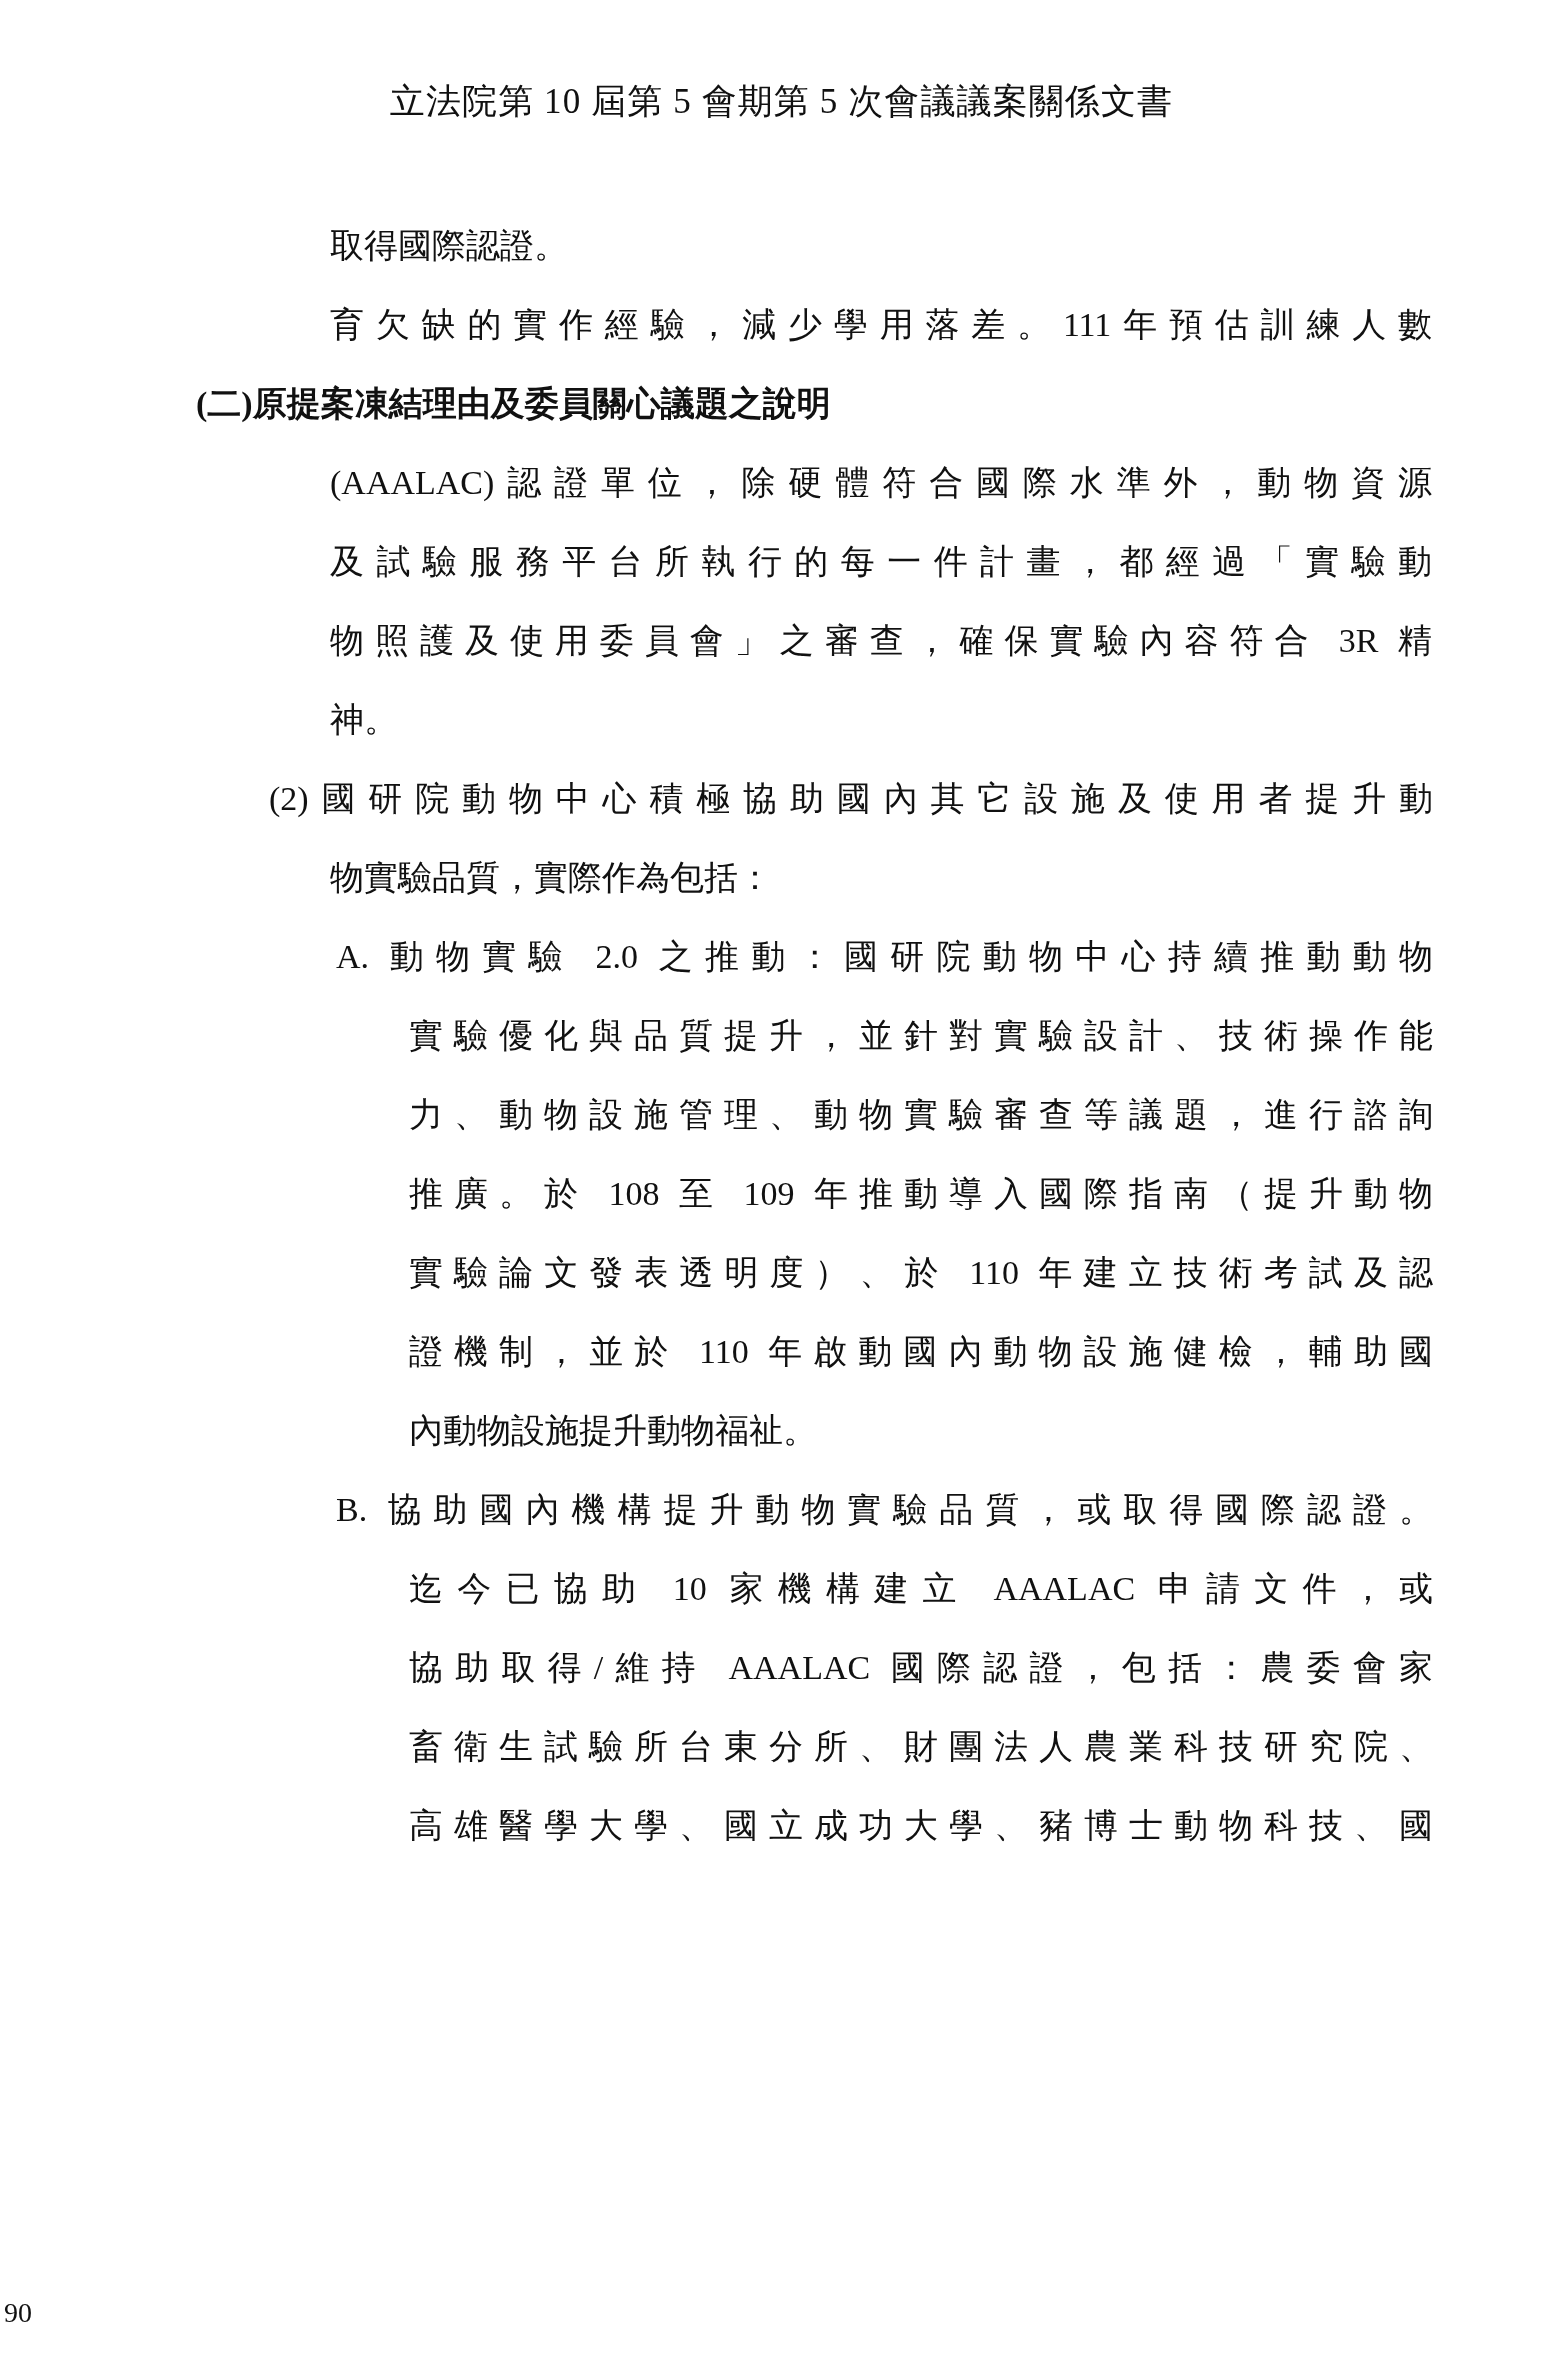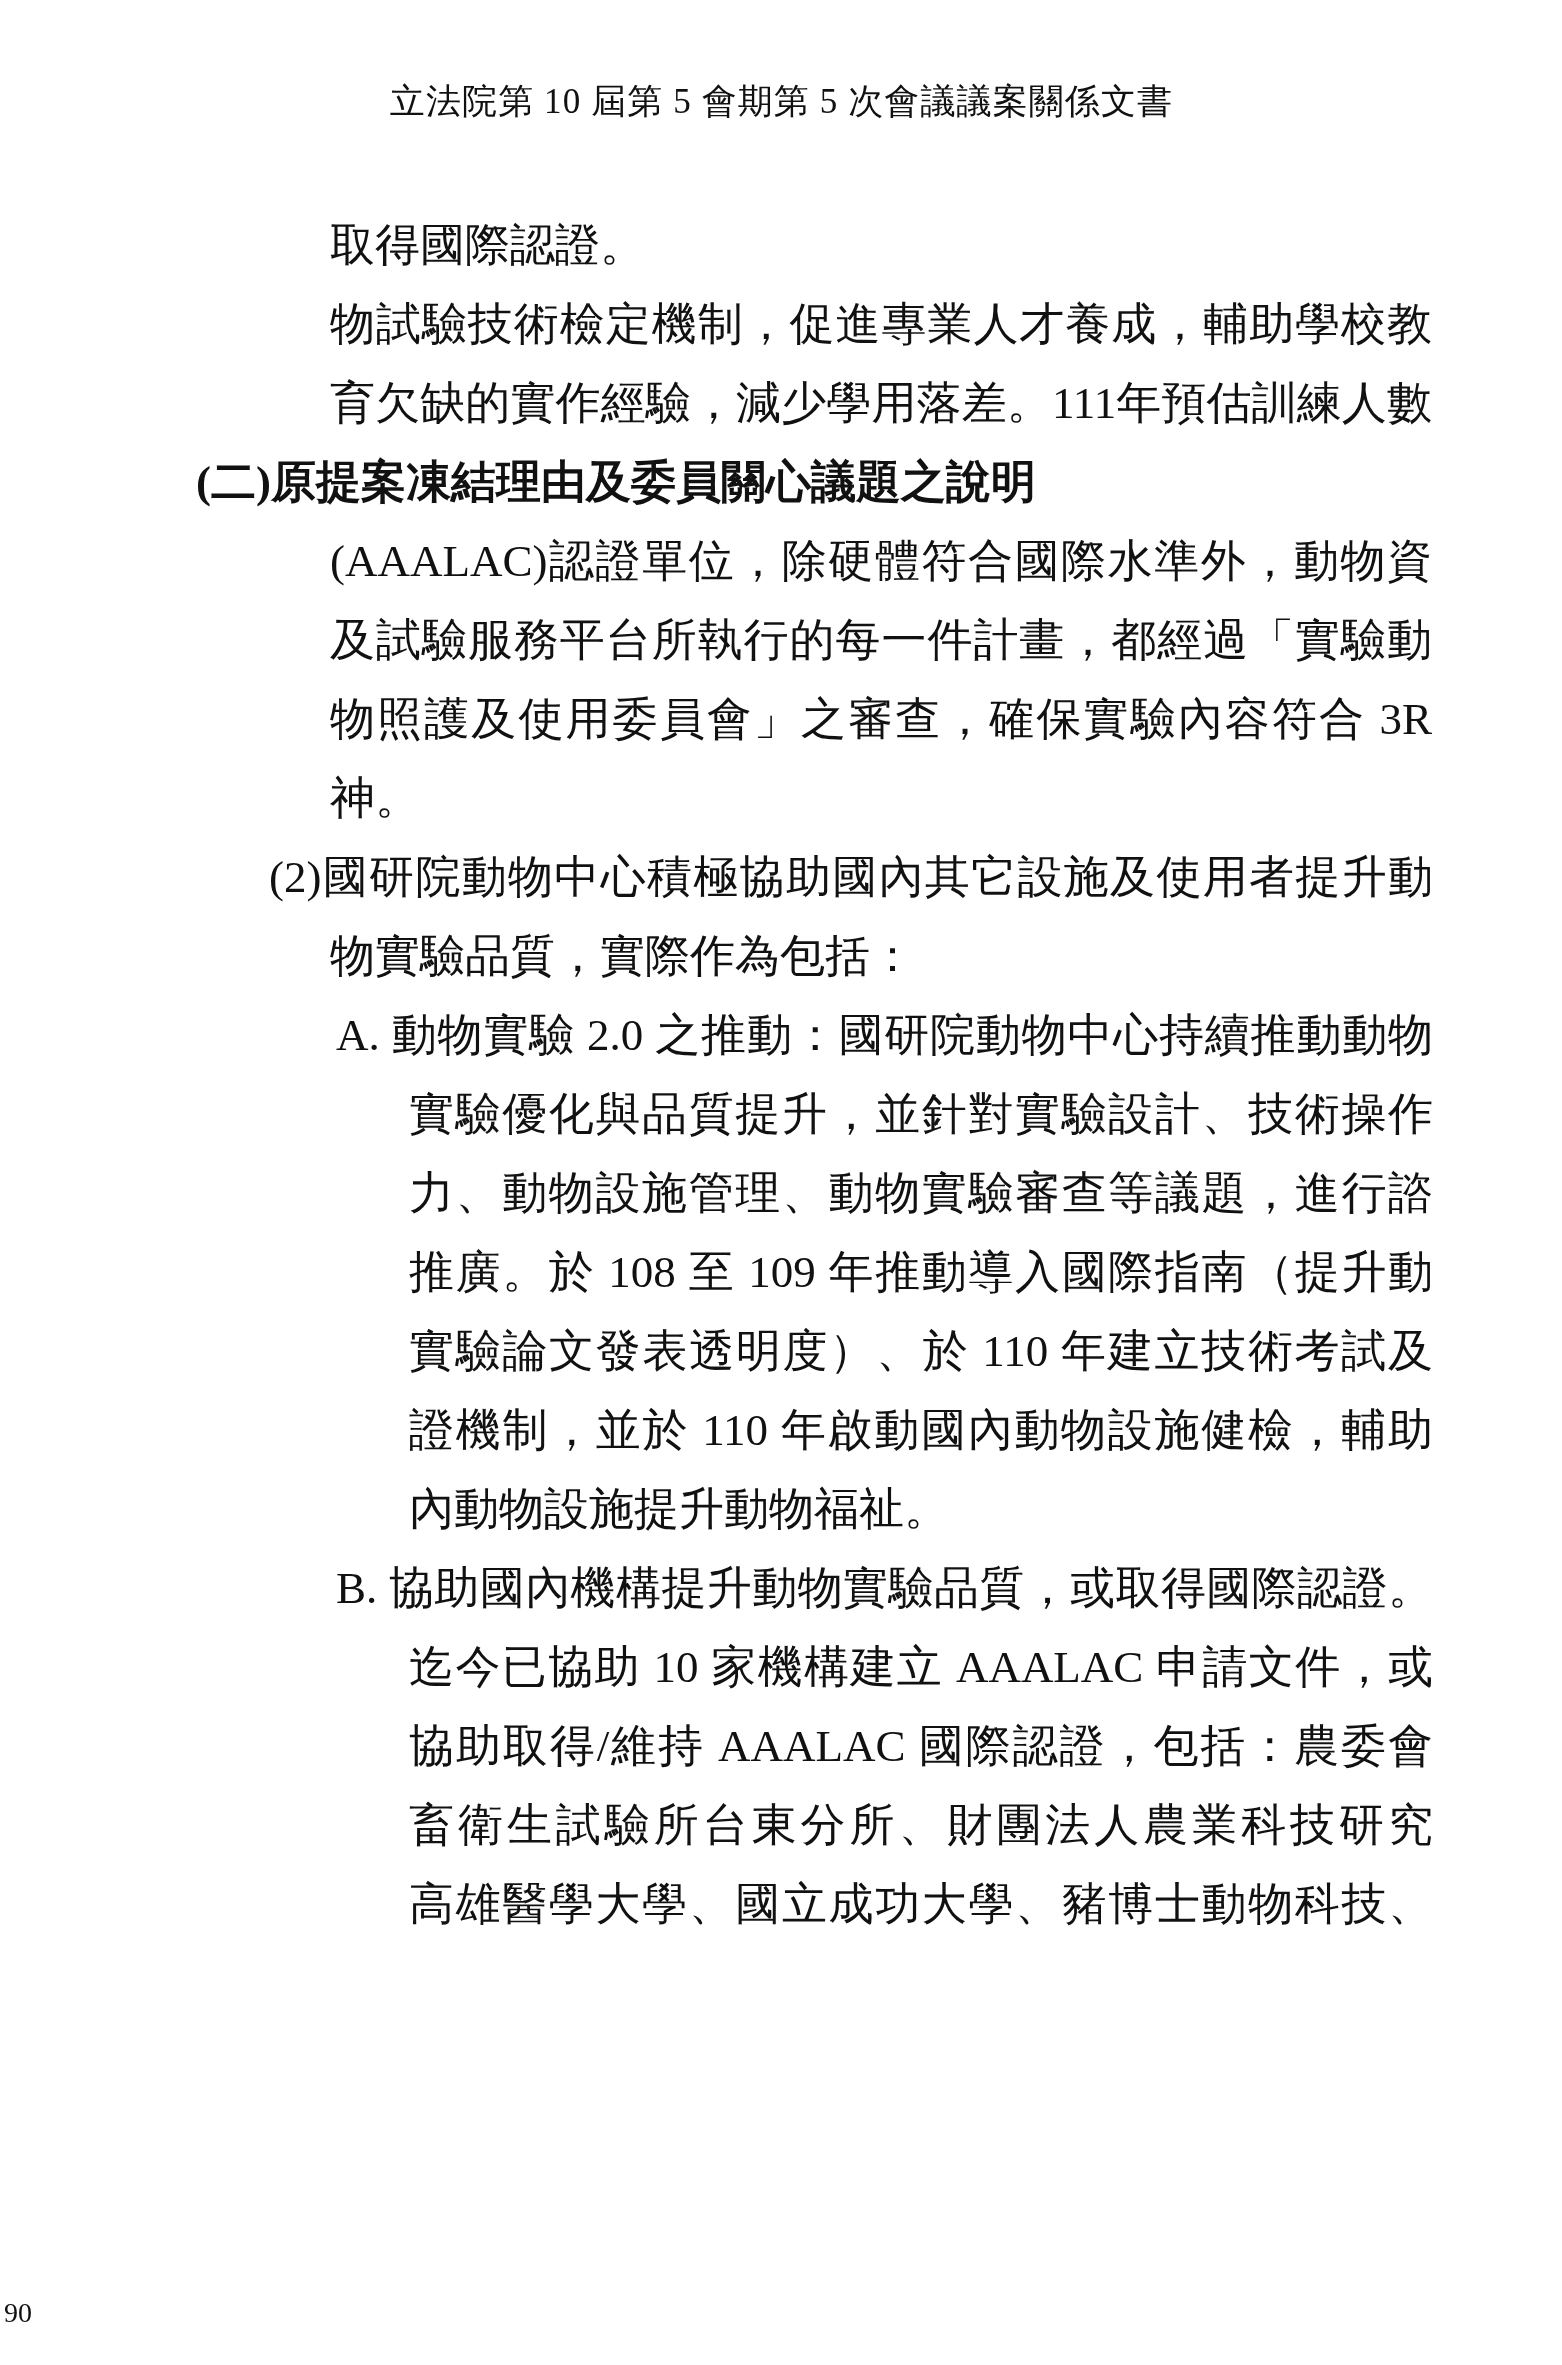--- a/index.html
+++ b/index.html
@@ -30,21 +30,21 @@
   .doc-body {
     position: absolute;
     top: 206px;
     left: 0;
     width: 100%;
   }
   .text-line {
     position: relative;
     height: 79px;
     line-height: 79px;
-    font-size: 45px;
+    font-size: 34px;
     white-space: nowrap;
   }
   .text-line.stretch {
     white-space: normal;
     text-align: justify;
     text-align-last: justify;
     text-justify: inter-character;
     overflow: hidden;
   }
   .text-line.bold {
@@ -61,21 +61,20 @@
   }
 </style>
 </head>
 <body>
 
 <div class="page" style="color: rgb(17, 17, 17); background: rgb(255, 255, 255);">
   <div class="doc-header">立法院第 10 屆第 5 會期第 5 次會議議案關係文書</div>
 
   <div class="doc-body">
       <div class="text-line" style="margin-left: 330px;">取得國際認證。</div>
-      <div class="text-line stretch" style="margin-left: 330px; width: 1102px;">物試驗技術檢定機制，促進專業人才養成，輔助學校教</div>
       <div class="text-line stretch" style="margin-left: 330px; width: 1102px;">育欠缺的實作經驗，減少學用落差。111年預估訓練人數</div>
       <div class="text-line bold" style="margin-left: 196px;">(二)原提案凍結理由及委員關心議題之說明</div>
       <div class="text-line stretch" style="margin-left: 330px; width: 1102px;">(AAALAC)認證單位，除硬體符合國際水準外，動物資源</div>
       <div class="text-line stretch" style="margin-left: 330px; width: 1102px;">及試驗服務平台所執行的每一件計畫，都經過「實驗動</div>
       <div class="text-line stretch" style="margin-left: 330px; width: 1102px;">物照護及使用委員會」之審查，確保實驗內容符合 3R 精</div>
       <div class="text-line" style="margin-left: 330px;">神。</div>
       <div class="text-line stretch" style="margin-left: 269px; width: 1164px;">(2)國研院動物中心積極協助國內其它設施及使用者提升動</div>
       <div class="text-line" style="margin-left: 330px;">物實驗品質，實際作為包括：</div>
       <div class="text-line stretch" style="margin-left: 336px; width: 1097px;">A. 動物實驗 2.0 之推動：國研院動物中心持續推動動物</div>
       <div class="text-line stretch" style="margin-left: 409px; width: 1024px;">實驗優化與品質提升，並針對實驗設計、技術操作能</div>

